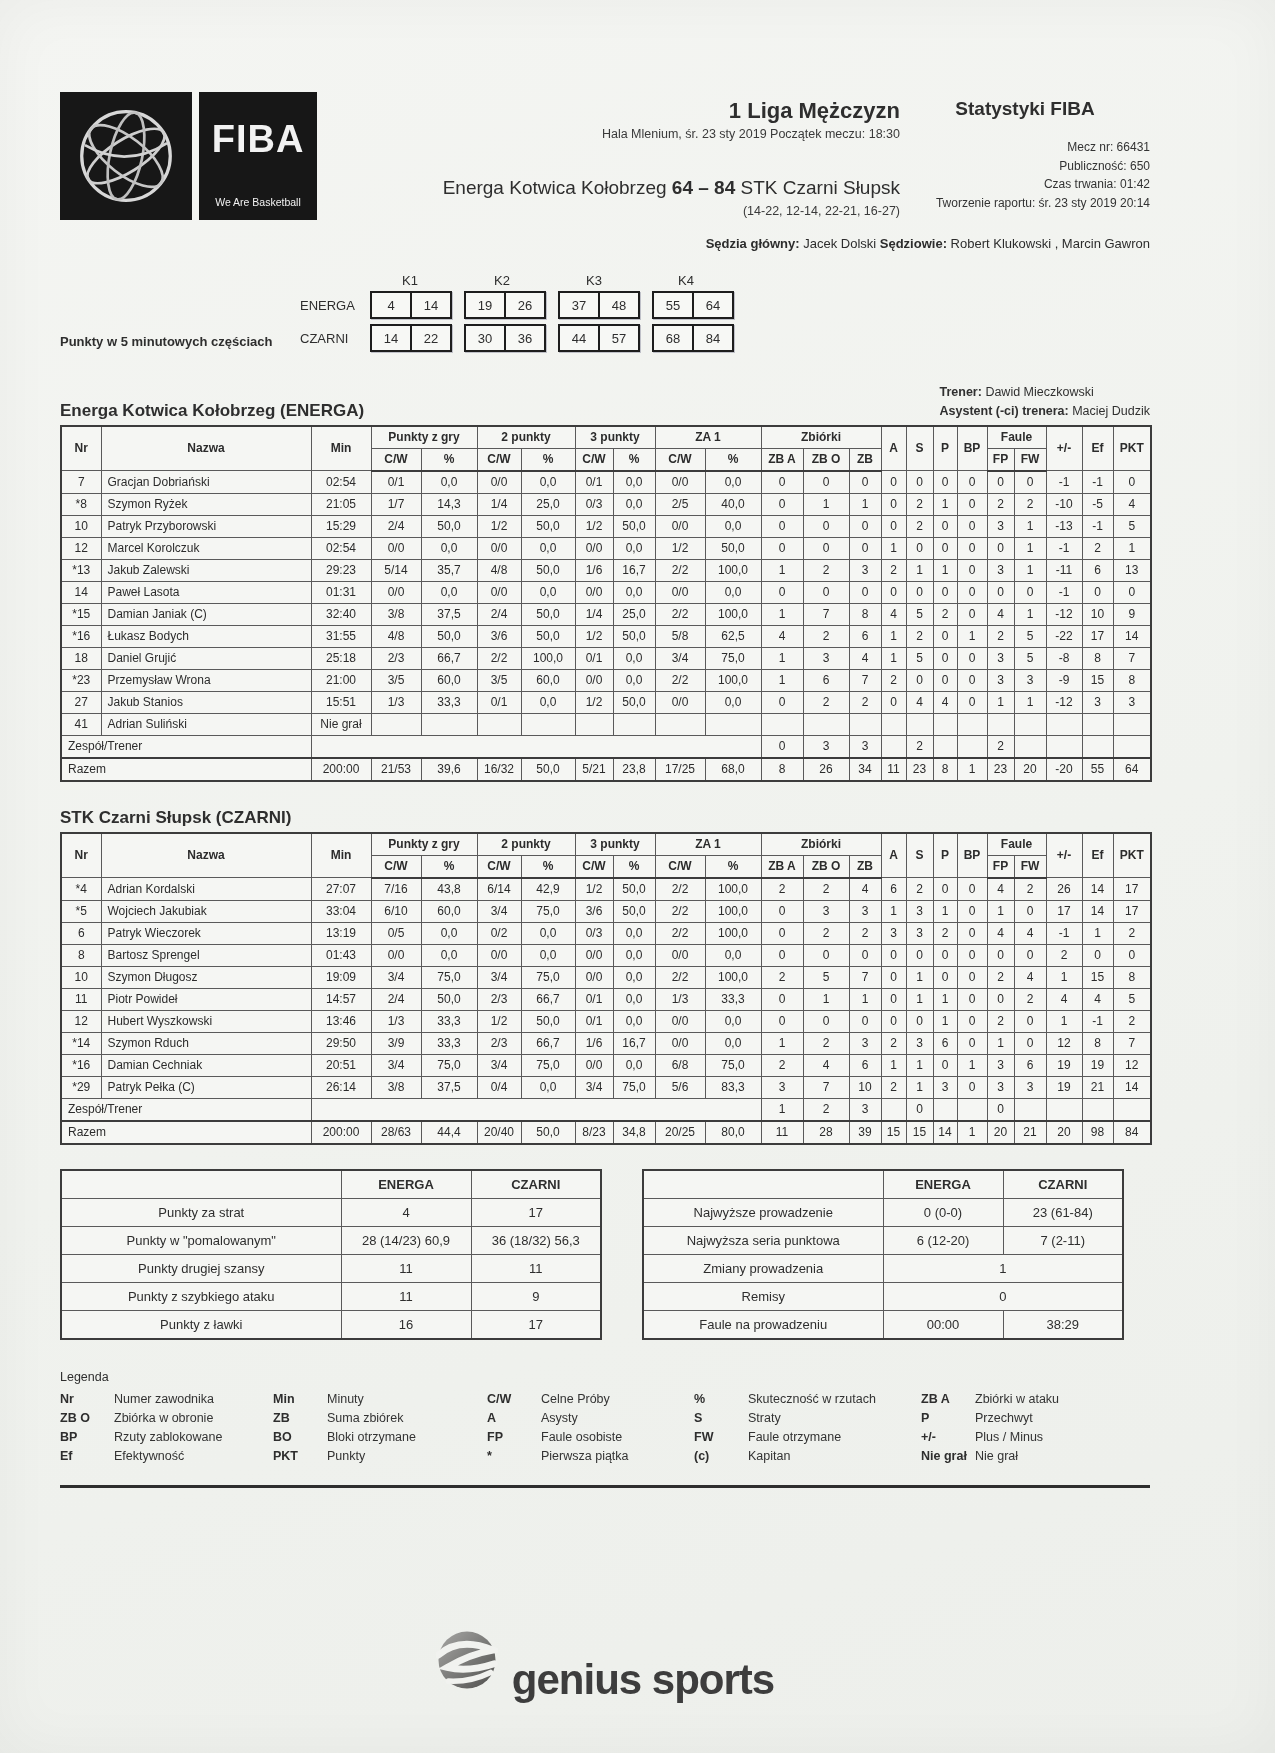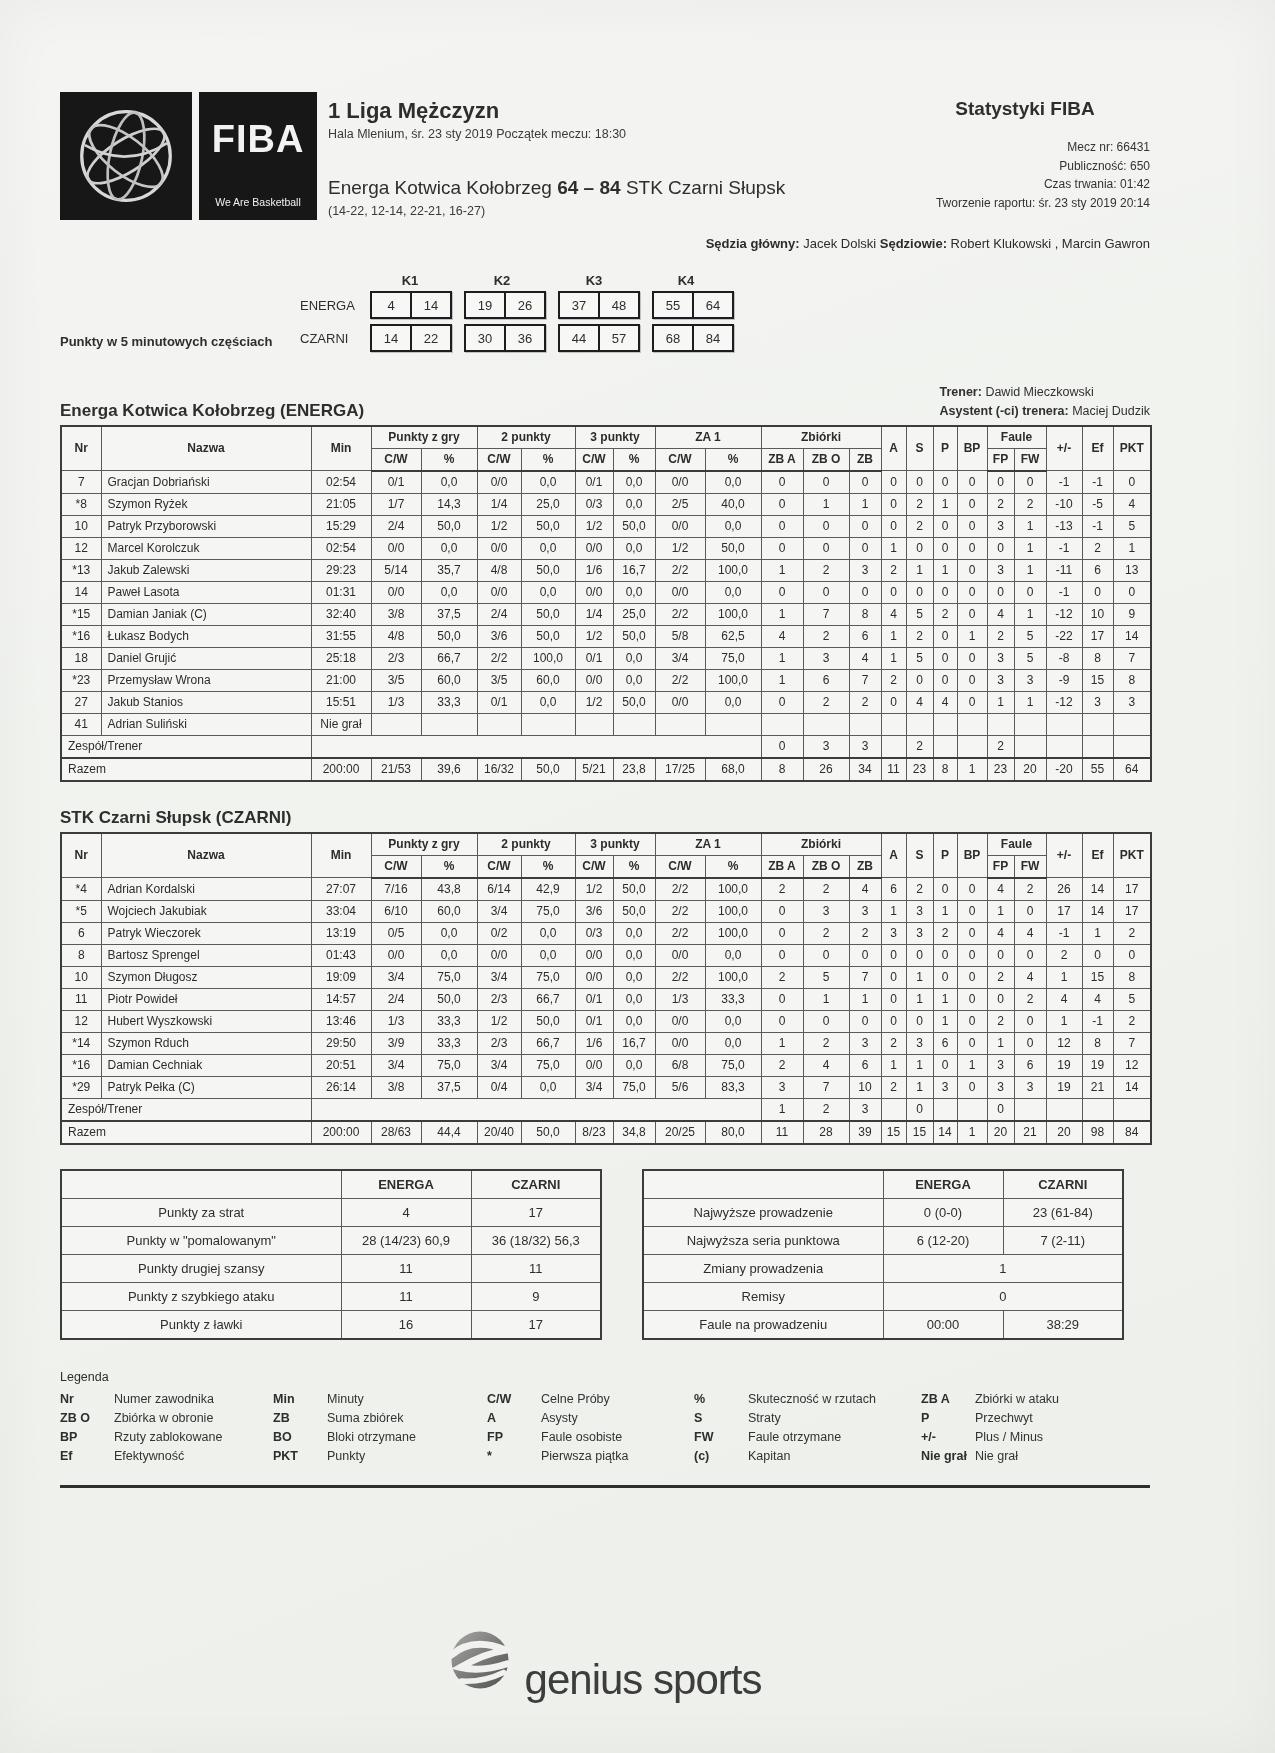--- a/index.html
+++ b/index.html
@@ -17,38 +17,38 @@
   }
   .content{padding:0 125px 0 60px;}
 
   
   .hdr{display:flex;margin-top:92px;}
   .fiba{display:flex;gap:7px;width:268px;flex:0 0 auto;}
   .fiba-box1{width:132px;height:128px;background:#171717;display:flex;align-items:center;justify-content:center;}
   .fiba-box2{width:118px;height:128px;background:#171717;color:#f2f2f2;position:relative;}
   .fiba-word{font-size:38px;font-weight:bold;text-align:center;margin-top:26px;letter-spacing:1px;}
   .fiba-tag{position:absolute;bottom:12px;width:100%;text-align:center;font-size:10.5px;}
-  .hdr-center{flex:1;text-align:left;padding-top:6px;}
+  .hdr-center{flex:1;text-align:right;padding-top:6px;}
   .league{font-size:22px;font-weight:bold;}
   .venue{font-size:12.5px;margin-top:3px;color:#3a3a3a;}
   .match{font-size:19px;margin-top:36px;}
   .match .score{font-weight:bold;}
   .periods-line{font-size:12.5px;margin-top:5px;color:#3a3a3a;}
   .hdr-right{width:250px;flex:0 0 auto;padding-top:6px;}
   .report-title{font-size:19px;font-weight:bold;text-align:center;}
   .meta{margin-top:18px;text-align:right;font-size:12px;line-height:1.55;color:#333;}
   .refline{text-align:right;margin-top:16px;font-size:13px;color:#2c2c2c;}
   .refline b{font-weight:bold;}
 
   
   .qtr-block{display:flex;margin-top:22px;align-items:flex-end;}
   .qtr-main-label{font-size:13px;font-weight:bold;width:240px;padding-bottom:8px;}
   .qtr-grid{font-size:13px;}
   .qtr-kh-row{display:flex;margin-left:70px;margin-bottom:3px;}
-  .qtr-kh{width:80px;text-align:center;font-weight:bold;margin-right:12px;}
+  .qtr-kh{width:80px;text-align:center;font-weight:normal;margin-right:12px;}
   .qtr-team-row{display:flex;align-items:center;margin-bottom:5px;}
   .qtr-team{width:70px;font-size:13px;}
   .qtr-pair{display:flex;border:2px solid #1d1d1d;margin-right:12px;background:#f7f8f5;box-shadow:1px 1px 0 rgba(40,40,80,.25);}
   .qtr-cell{width:38px;height:24px;display:flex;align-items:center;justify-content:center;}
   .qtr-cell + .qtr-cell{border-left:2px solid #1d1d1d;}
 
   
   .team-head{display:flex;justify-content:space-between;align-items:flex-end;margin-top:26px;margin-bottom:4px;}
   .team-title{font-size:17px;font-weight:bold;}
   .coach-block{text-align:left;font-size:12.5px;line-height:1.5;color:#303030;}
@@ -77,21 +77,21 @@
   .legend-cols{display:flex;}
   .legend-col{display:flex;flex-direction:column;gap:5px;}
   .legend-col.c1{width:213px;}.legend-col.c2{width:214px;}.legend-col.c3{width:207px;}.legend-col.c4{width:227px;}.legend-col.c5{width:229px;}
   .legend-item{display:flex;}
   .legend-abbr{font-weight:bold;min-width:46px;flex:0 0 auto;padding-right:8px;}
   .legend-desc{color:#333;}
   .rule{border-top:3px solid #2e2e2e;margin-top:22px;}
 
   
   .footer-logo{margin-top:128px;display:flex;justify-content:center;align-items:center;gap:14px;}
-  .brand-text{font-size:42px;font-weight:normal;color:#3d3d3d;letter-spacing:-1px;margin-top:40px;}
+  .brand-text{font-size:42px;font-weight:bold;color:#3d3d3d;letter-spacing:-1px;margin-top:40px;}
 </style>
 </head>
 <body>
 
 <div class="paper">
 <div class="content">
 
   <div class="hdr">
     <div class="fiba">
       <div class="fiba-box1">

